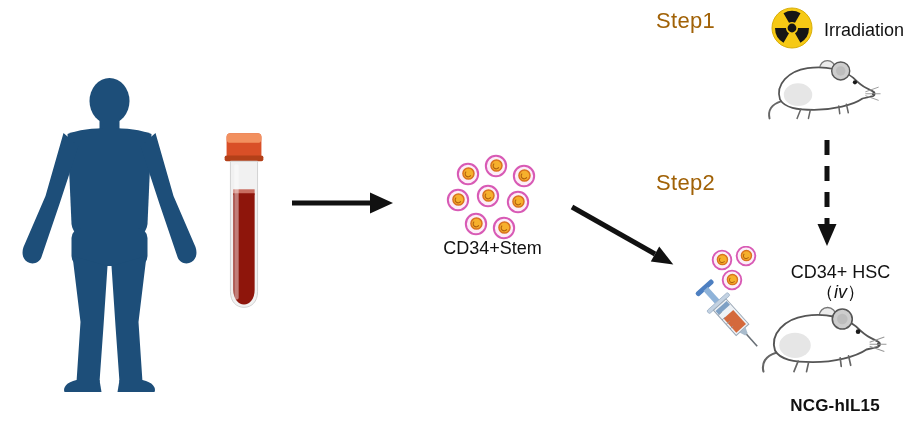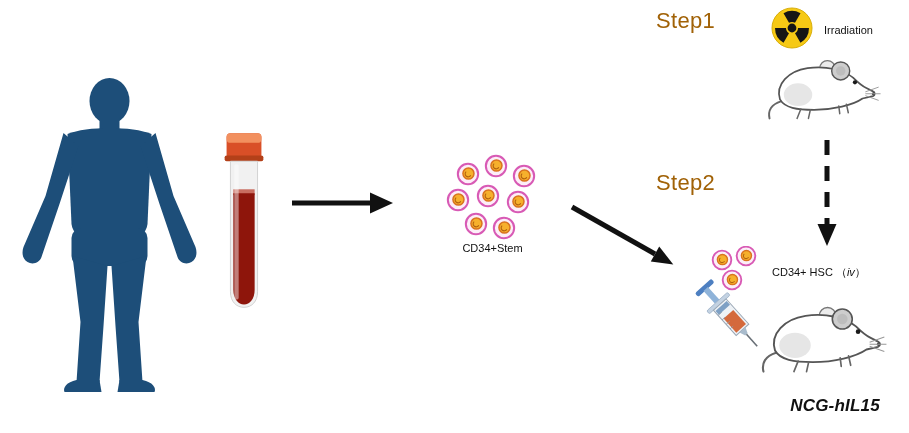--- a/index.html
+++ b/index.html
@@ -4,23 +4,23 @@
 <style>
   html,body{margin:0;padding:0;background:#ffffff;}
   #canvas{
     position:relative;width:909px;height:433px;background:#ffffff;
     font-family:"Liberation Sans",sans-serif;color:#1a1a1a;overflow:hidden;
   }
   .abs{position:absolute;}
   .label{position:absolute;color:#111;}
   .center{text-align:center;}
   .step{font-size:22px;color:#a16207;letter-spacing:0.3px;}
-  .small{font-size:11px;line-height:20px;}
+  .small{font-size:18px;line-height:20px;text-align:center;}
   .cord{font-size:16px;}
-  .model{font-size:17px;font-weight:bold;letter-spacing:0.2px;font-style:italic;}
+  .model{font-size:17px;font-weight:bold;letter-spacing:0.2px;}
   .hsc i{}
   svg{display:block;}
 </style>
 </head>
 <body>
 
 <div id="canvas">
 
   <svg width="0" height="0" style="position:absolute" aria-hidden="true">
     <defs>

